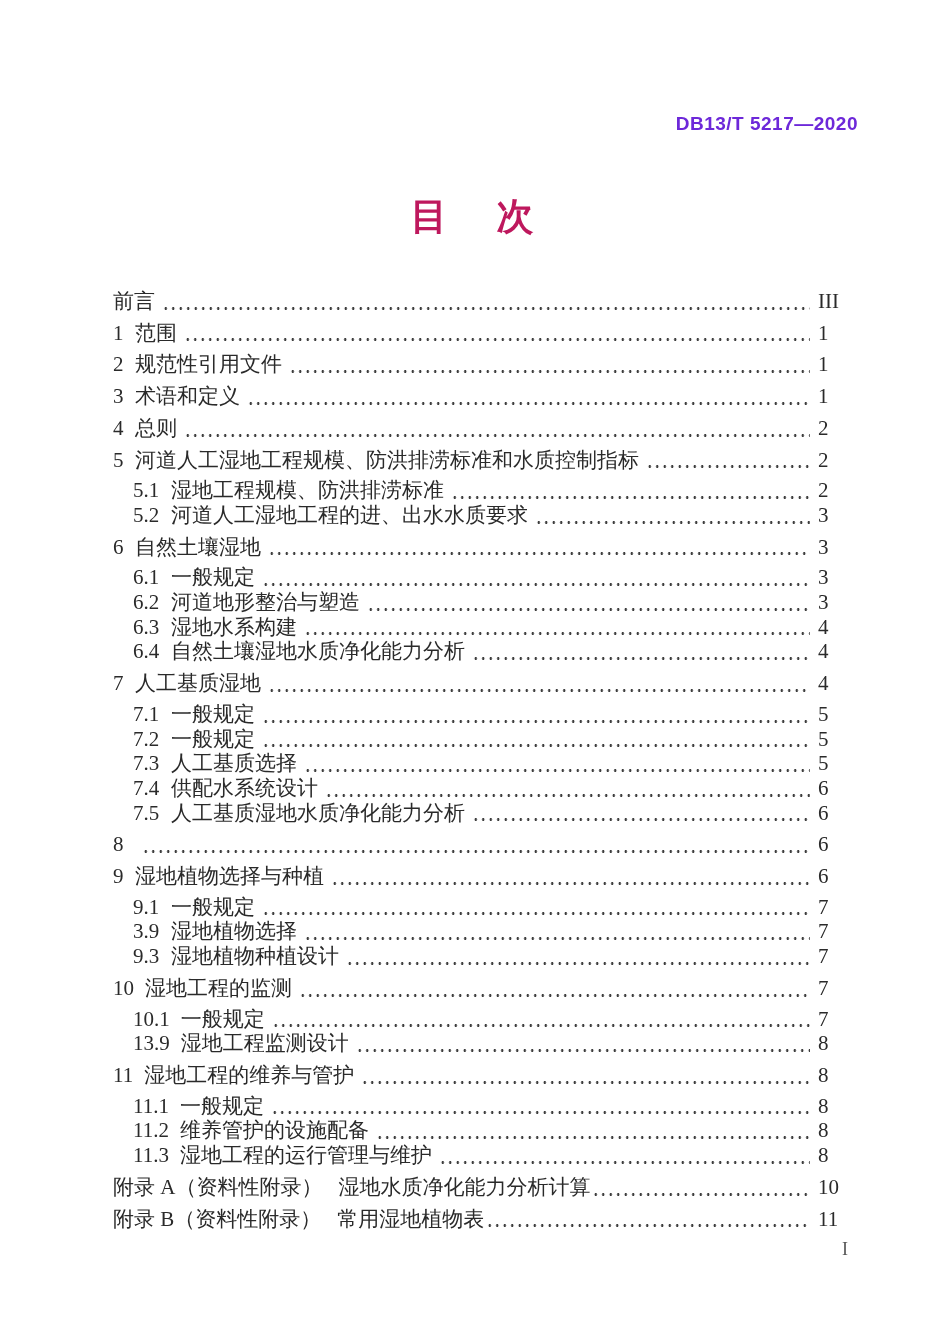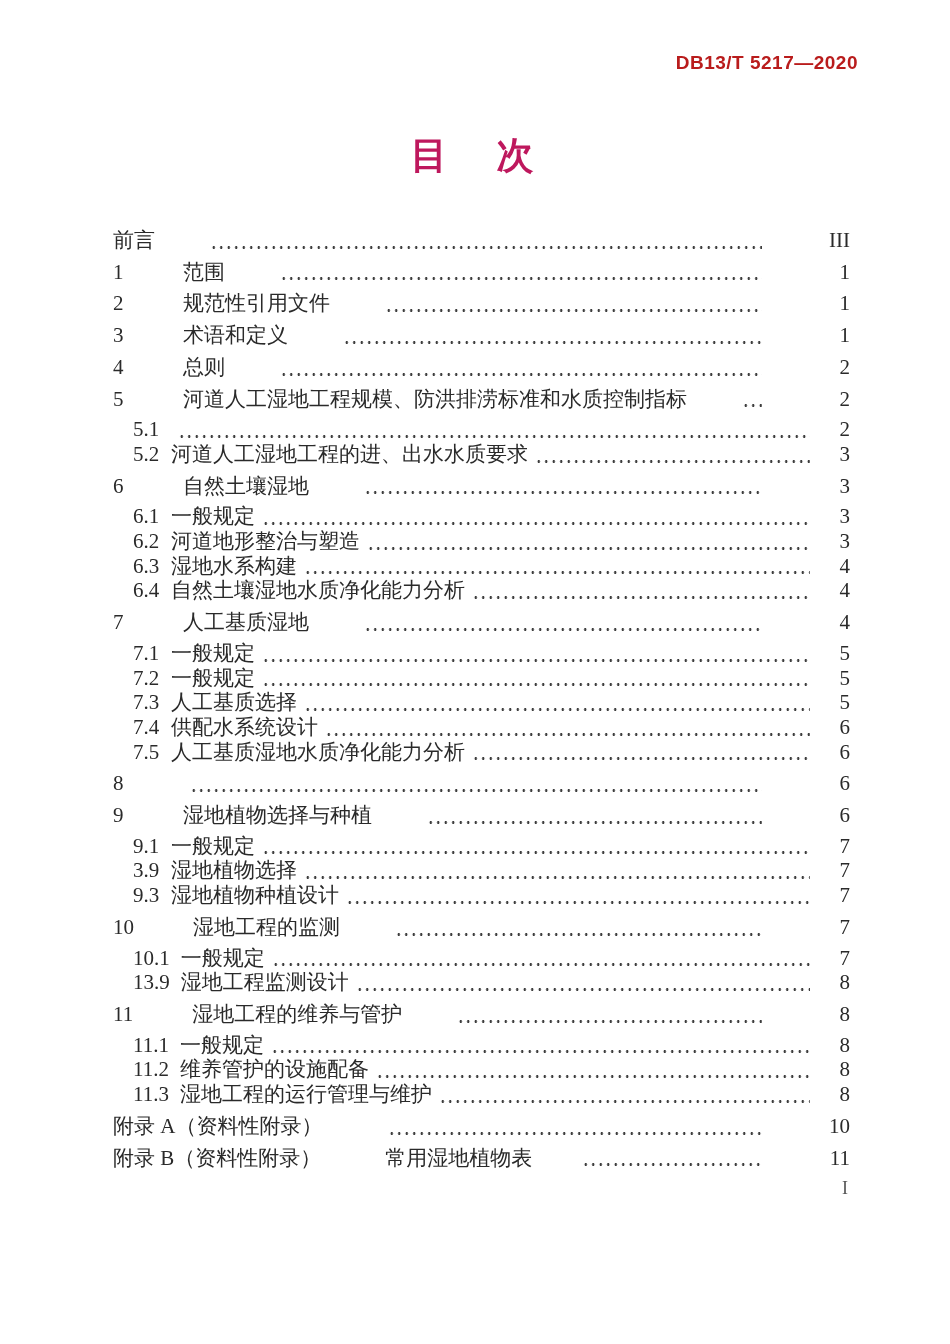--- a/index.html
+++ b/index.html
@@ -9,29 +9,29 @@
   }
   body {
     width: 950px;
     height: 1344px;
     position: relative;
     font-family: "Liberation Serif", "DejaVu Serif", serif;
     color: #2a2a2a;
     overflow: hidden;
   }
   .header-row {
-    padding-top: 53px;
+    padding-top: 114px;
     padding-right: 92px;
     text-align: right;
     font-family: "Liberation Sans", "DejaVu Sans", sans-serif;
     font-size: 19px;
     line-height: 20px;
     font-weight: 600;
     letter-spacing: 0.5px;
-    color: #b91c1c;
+    color: #6d28d9;
   }
   .doc-title {
     margin: 64px 0 0 0;
     text-align: center;
     font-family: "Liberation Sans", "DejaVu Sans", sans-serif;
     font-size: 37px;
     line-height: 38px;
     font-weight: 700;
     letter-spacing: 6px;
     color: #be185d;
@@ -40,21 +40,21 @@
     margin: 53px 0 0 113px;
     width: 737px;
     font-size: 21px;
   }
   .row {
     display: flex;
     align-items: baseline;
     line-height: 24.7px;
     white-space: nowrap;
   }
-  .row.main { margin-top: 7px; margin-bottom: 6px; gap: 48px; }
+  .row.main { margin-top: 7px; margin-bottom: 6px; }
   .toc .row:first-child { margin-top: 0; }
   .row.sub { padding-left: 20px; }
   .num {
     flex: none;
     margin-right: 11px;
     min-width: 11px;
   }
   .row.sub .num { min-width: 27px; margin-right: 11px; }
   .row.appendix .num { min-width: 0; margin-right: 16px; }
   .label { flex: none; }
@@ -66,21 +66,20 @@
     margin: 0 8px 4px 7px;
     background-image: radial-gradient(circle, #3d3d3d 1.15px, rgba(0,0,0,0) 1.5px);
     background-size: 7.5px 3px;
     background-repeat: repeat-x;
     background-position: left center;
   }
   .row.appendix .leader { margin-left: 2px; }
   .pagenum {
     flex: none;
     min-width: 32px;
-    text-align: right;
   }
   .footer-pageno {
     margin-top: 8px;
     padding-right: 102px;
     text-align: right;
     font-size: 18px;
     line-height: 20px;
     color: #575757;
   }
 </style>
@@ -122,20 +121,21 @@
       <span class="pagenum">2</span>
     </div>
     <div class="row main">
       <span class="num">5</span>
       <span class="label">河道人工湿地工程规模、防洪排涝标准和水质控制指标</span>
       <span class="leader"></span>
       <span class="pagenum">2</span>
     </div>
     <div class="row sub">
       <span class="num">5.1</span>
+      <span class="label">湿地工程规模、防洪排涝标准</span>
       <span class="leader"></span>
       <span class="pagenum">2</span>
     </div>
     <div class="row sub">
       <span class="num">5.2</span>
       <span class="label">河道人工湿地工程的进、出水水质要求</span>
       <span class="leader"></span>
       <span class="pagenum">3</span>
     </div>
     <div class="row main">
@@ -270,20 +270,21 @@
       <span class="pagenum">8</span>
     </div>
     <div class="row sub">
       <span class="num">11.3</span>
       <span class="label">湿地工程的运行管理与维护</span>
       <span class="leader"></span>
       <span class="pagenum">8</span>
     </div>
     <div class="row main appendix">
       <span class="num">附录 A（资料性附录）</span>
+      <span class="label">湿地水质净化能力分析计算</span>
       <span class="leader"></span>
       <span class="pagenum">10</span>
     </div>
     <div class="row main appendix">
       <span class="num">附录 B（资料性附录）</span>
       <span class="label">常用湿地植物表</span>
       <span class="leader"></span>
       <span class="pagenum">11</span>
     </div>
   </div>

